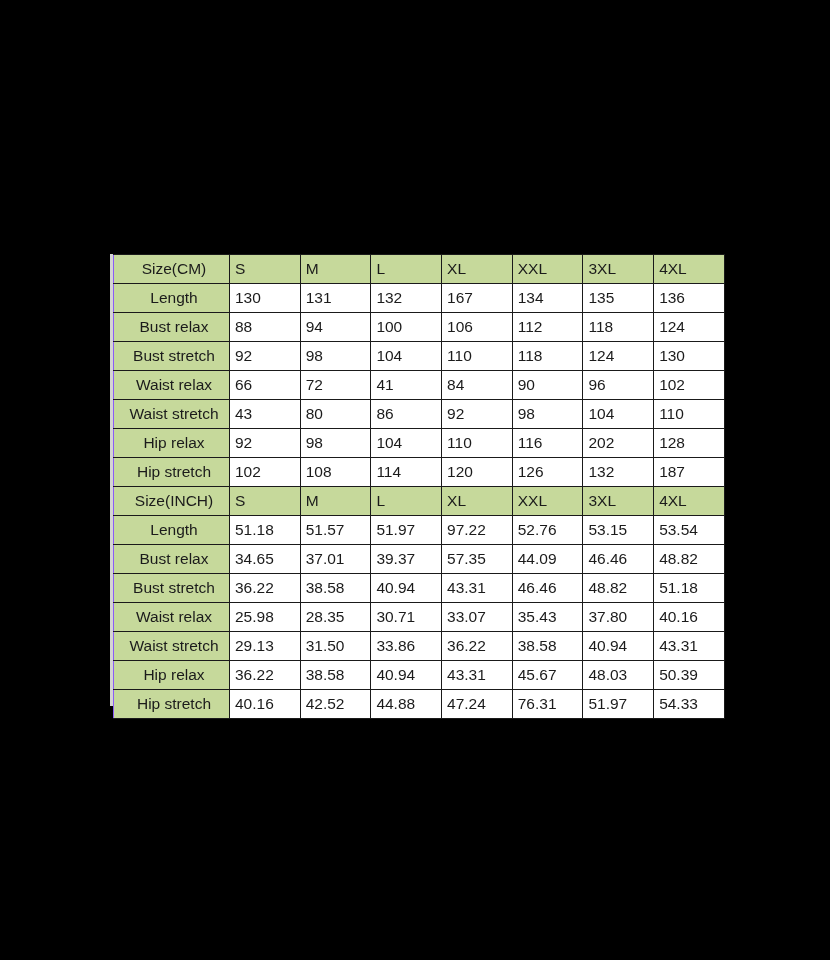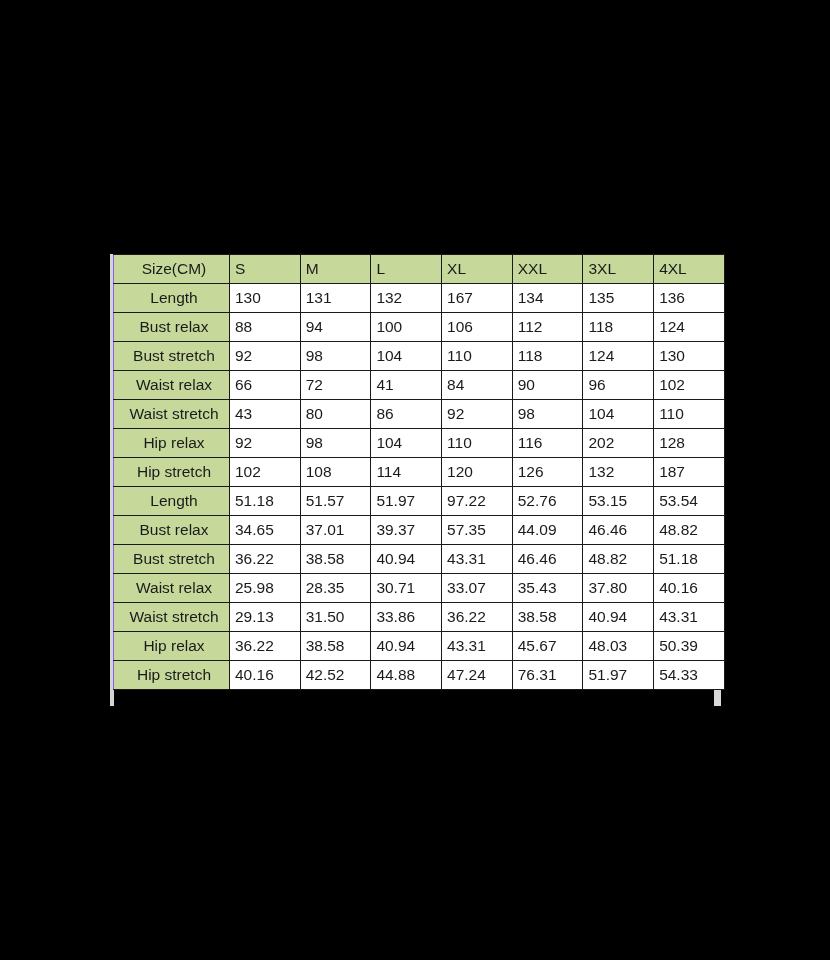--- a/index.html
+++ b/index.html
@@ -172,20 +172,30 @@
           <td class="rowlabel">Hip stretch</td>
           <td class="val">102</td>
           <td class="val">108</td>
           <td class="val">114</td>
           <td class="val">120</td>
           <td class="val">126</td>
           <td class="val">132</td>
           <td class="val">187</td>
         </tr>
         <tr>
+          <td class="hdr">Size(INCH)</td>
+          <td class="hdr">S</td>
+          <td class="hdr">M</td>
+          <td class="hdr">L</td>
+          <td class="hdr">XL</td>
+          <td class="hdr">XXL</td>
+          <td class="hdr">3XL</td>
+          <td class="hdr">4XL</td>
+        </tr>
+        <tr>
           <td class="rowlabel">Length</td>
           <td class="val">51.18</td>
           <td class="val">51.57</td>
           <td class="val">51.97</td>
           <td class="val">97.22</td>
           <td class="val">52.76</td>
           <td class="val">53.15</td>
           <td class="val">53.54</td>
         </tr>
         <tr>

